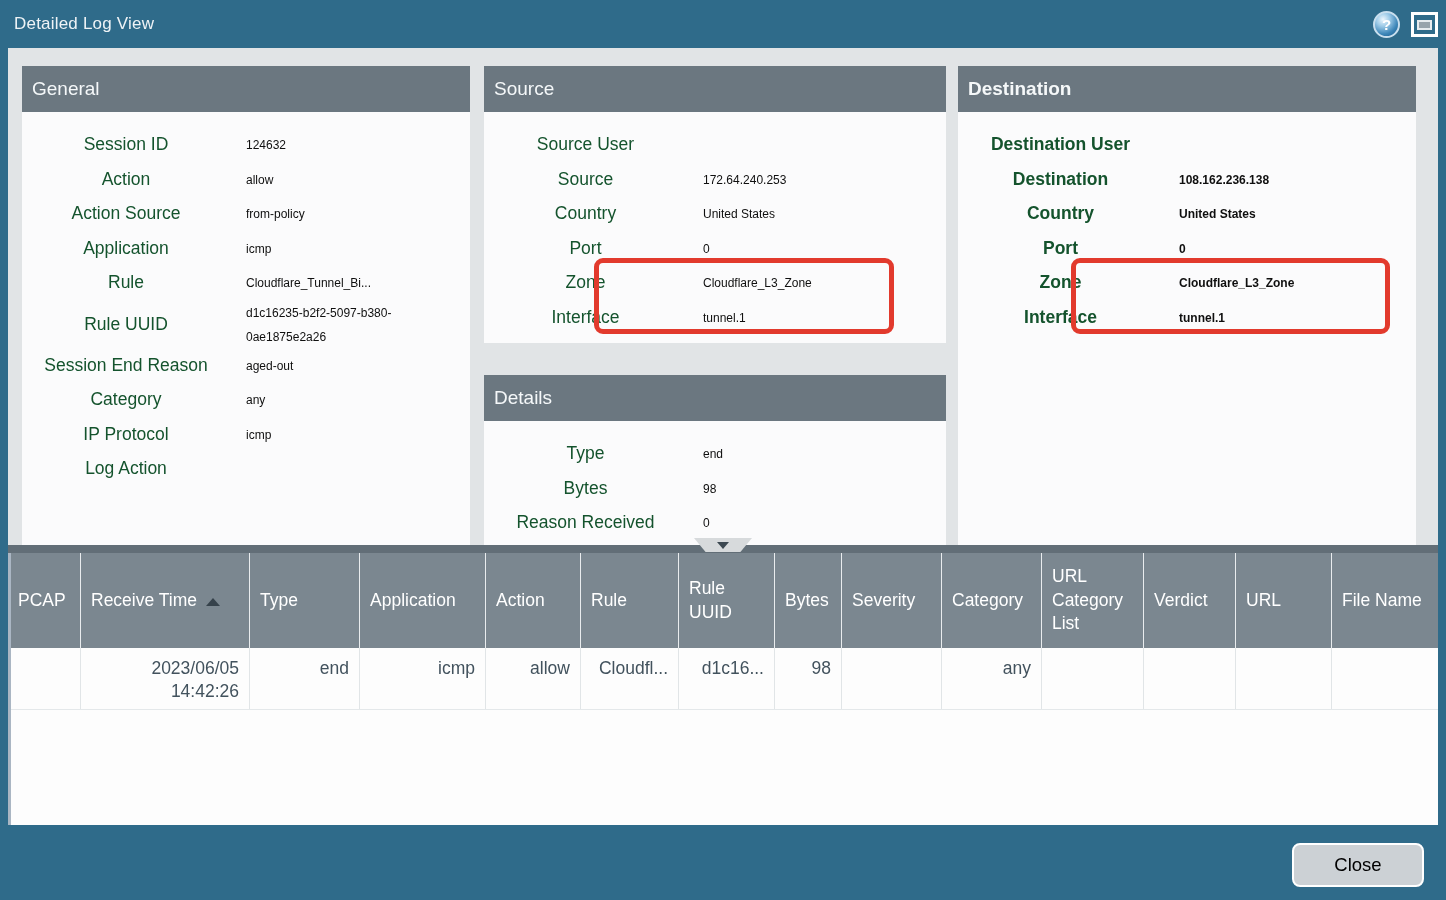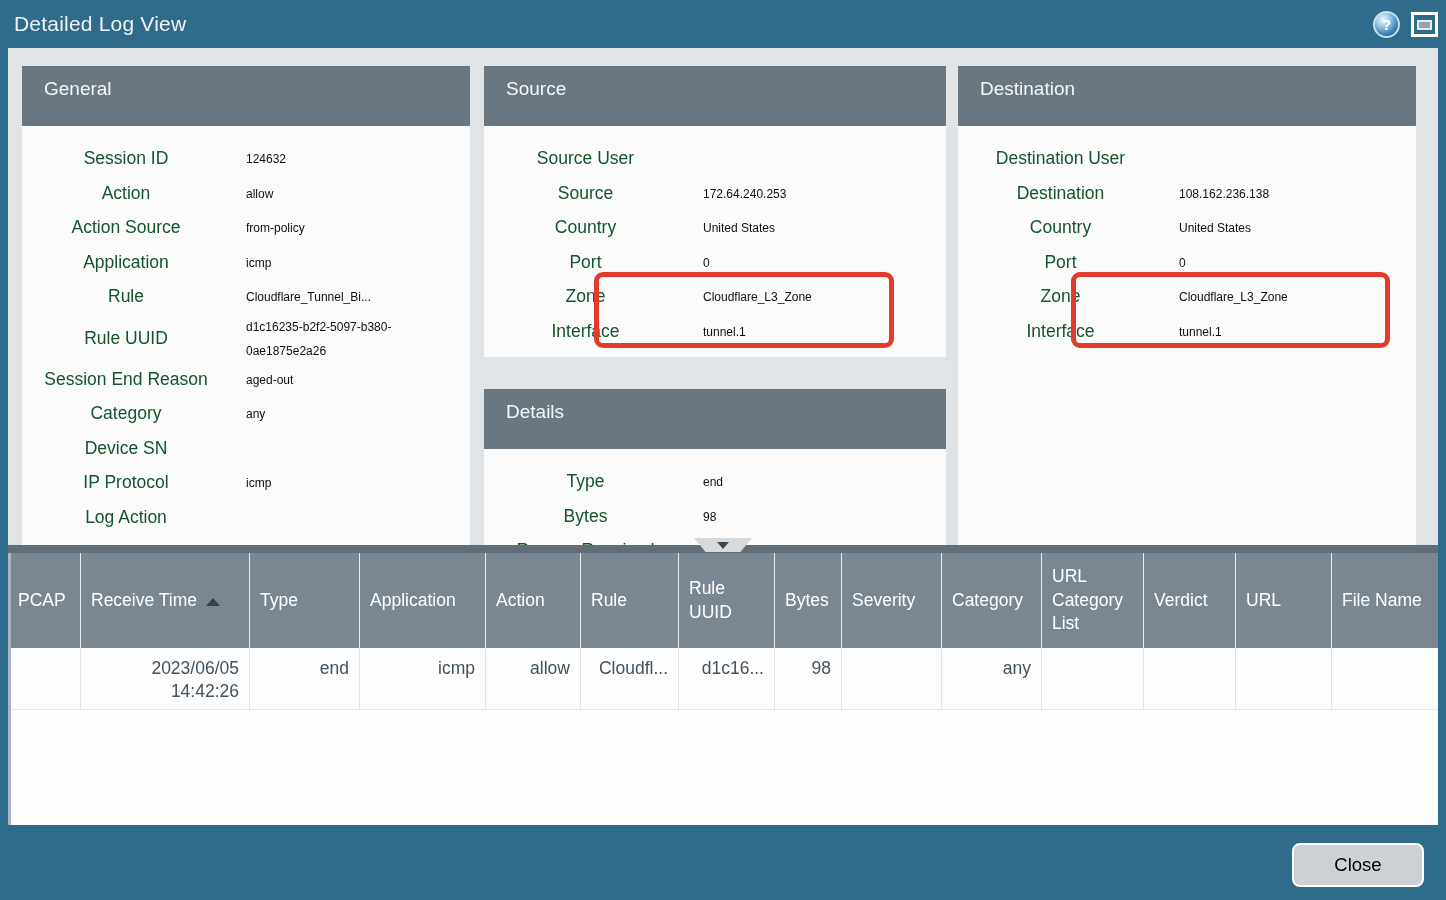--- a/index.html
+++ b/index.html
@@ -6,21 +6,21 @@
   html,body { width:1446px; height:900px; }
   body {
     font-family: "Liberation Sans", "DejaVu Sans", sans-serif;
     background:#2f6b8a;
     overflow:hidden;
   }
   .dialog { position:relative; width:1446px; height:900px; background:#2f6b8a; }
 
   
   .titlebar { position:absolute; top:0; left:0; right:0; height:48px; display:flex; align-items:center; }
-  .titlebar-title { color:#eef3f6; font-size:21px; padding-left:14px; letter-spacing:.2px; }
+  .titlebar-title { color:#eef3f6; font-size:17px; padding-left:14px; letter-spacing:.2px; }
   .titlebar-icons { position:absolute; right:8px; top:0; height:48px; display:flex; align-items:center; gap:11px; }
   .help-icon {
     width:27px; height:27px; border-radius:50%;
     background: radial-gradient(circle at 35% 28%, #eef7fd 0%, #9ecbe8 30%, #3d86b8 65%, #155686 100%);
     border:2px solid #c9dfee;
     color:#fff; font-weight:bold; font-size:15px;
     display:flex; align-items:center; justify-content:center;
     cursor:pointer;
   }
   .restore-icon {
@@ -32,26 +32,26 @@
   
   .content {
     position:absolute; left:8px; right:8px; top:48px; bottom:75px;
     background:#e1e4e6; overflow:hidden;
   }
   .panels { position:absolute; top:0; left:0; right:0; height:497px; overflow:hidden; }
 
   .panel-col { position:absolute; top:18px; }
   .col-general { left:14px; width:448px; height:479px; }
   .col-middle  { left:476px; width:462px; height:479px; }
-  .col-dest    { left:950px; width:458px; height:479px; }
+  .col-dest    { left:950px; width:458px; height:479px;font-weight:bold; }
 
   .panel { background:#fbfbfc; }
   .panel-header {
-    height:60px; background:#6b7780; color:#f5f8f9;
-    font-size:19px; line-height:46px; padding-left:22px;
+    height:46px; background:#6b7780; color:#f5f8f9;
+    font-size:19px; line-height:46px; padding-left:10px;
   }
   .panel-body { position:relative; background:#fbfbfc; padding:16px 0 8px; overflow:hidden; }
   .col-general .panel, .col-dest .panel { height:479px; overflow:hidden; }
   .col-general .panel-body, .col-dest .panel-body { height:433px; }
 
   .panel-details { margin-top:32px; }
   .col-middle .panel-details { height:173px; overflow:hidden; }
 
   .field-row { display:flex; align-items:center; min-height:34.5px; }
   .field-label {
@@ -170,24 +170,20 @@
               <span class="field-label">Rule UUID</span>
               <span class="field-value">d1c16235-b2f2-5097-b380-0ae1875e2a26</span>
             </div>
             <div class="field-row">
               <span class="field-label">Session End Reason</span>
               <span class="field-value">aged-out</span>
             </div>
             <div class="field-row">
               <span class="field-label">Category</span>
               <span class="field-value">any</span>
-            </div>
-            <div class="field-row">
-              <span class="field-label">Device SN</span>
-              <span class="field-value"></span>
             </div>
             <div class="field-row">
               <span class="field-label">IP Protocol</span>
               <span class="field-value">icmp</span>
             </div>
             <div class="field-row">
               <span class="field-label">Log Action</span>
               <span class="field-value"></span>
             </div>
 

